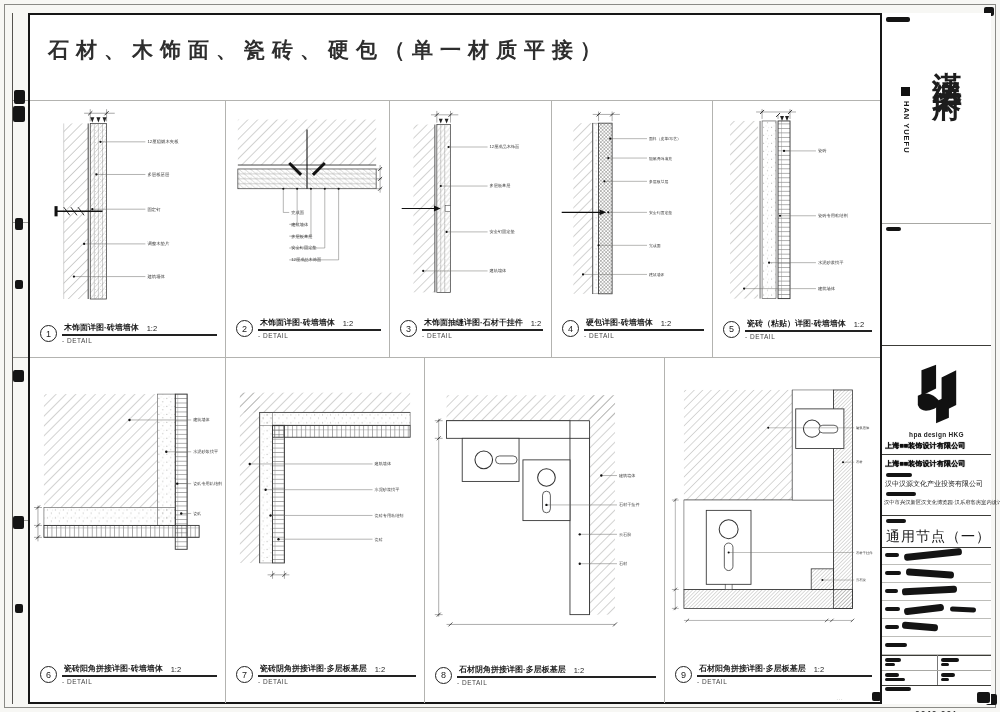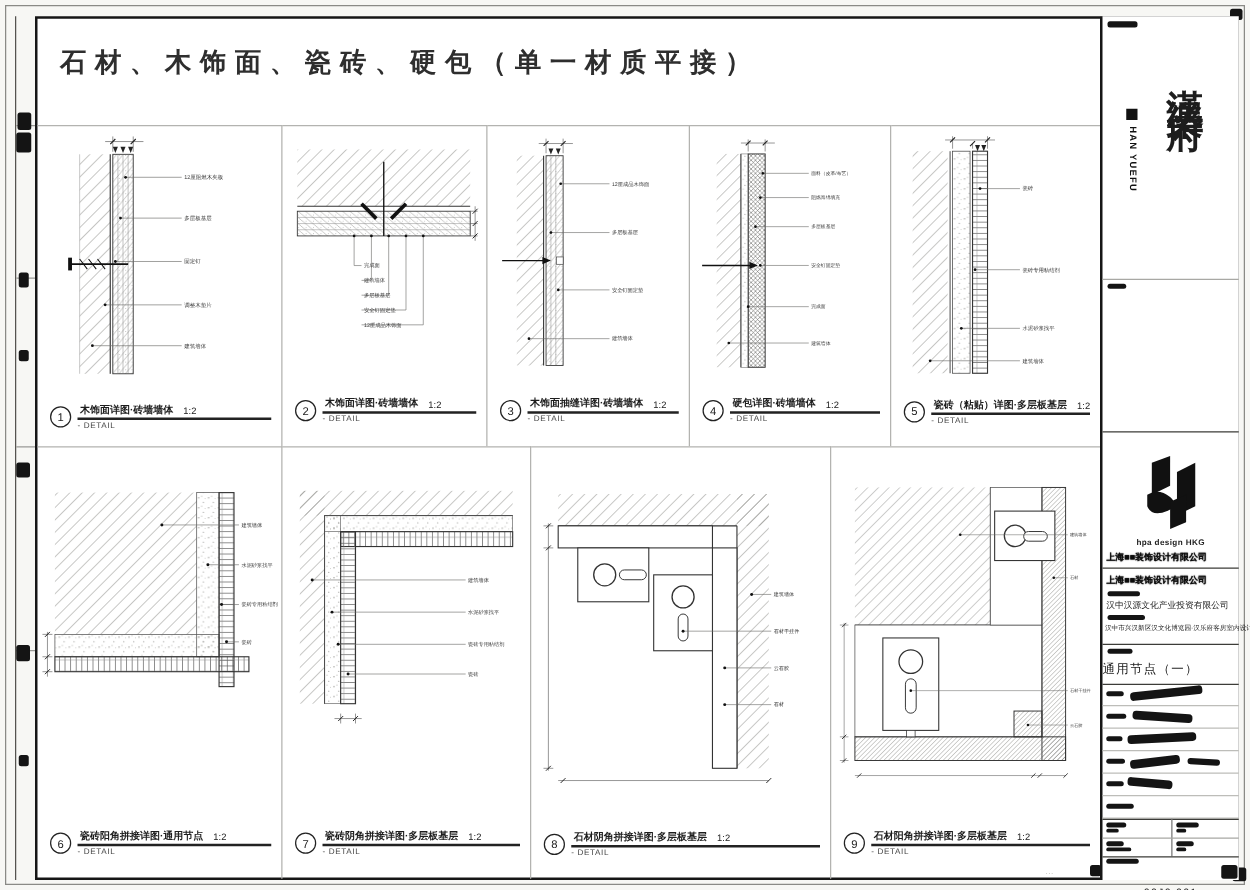--- a/index.html
+++ b/index.html
@@ -37,21 +37,21 @@
   .brand-cn{position:absolute;top:34px;left:44px;writing-mode:vertical-rl;text-orientation:upright;
             font-family:"DejaVu Serif",serif;font-weight:bold;font-size:30px;letter-spacing:9px;color:#1d1d1d;}
   .brand-en{position:absolute;top:88px;left:20px;writing-mode:vertical-rl;font-size:7.5px;font-weight:bold;color:#111;letter-spacing:1px;}
   .brand-sq{position:absolute;top:74px;left:19px;width:9px;height:9px;background:#111;}
   .logo-wrap{position:absolute;top:350px;left:0;width:100%;text-align:center;}
   .logo-cap{position:absolute;top:418px;left:0;width:100%;text-align:center;font-size:6.5px;font-weight:bold;color:#222;letter-spacing:.3px;}
   .tb-co{position:absolute;left:3px;right:3px;font-weight:bold;font-size:7.2px;color:#0c0c0c;
          text-shadow:0 0 1px #000;white-space:nowrap;overflow:hidden;}
   .tb-client{position:absolute;left:3px;right:3px;font-size:7px;color:#222;white-space:nowrap;}
   .tb-project{position:absolute;left:2px;right:2px;font-size:5.3px;color:#222;white-space:nowrap;}
-  .tb-sheetname{position:absolute;left:0;width:100%;text-align:left;font-size:10px;color:#1a1a1a;letter-spacing:1px;}
+  .tb-sheetname{position:absolute;left:0;width:100%;text-align:right;font-size:14px;color:#1a1a1a;letter-spacing:1px;}
   .sigrow{position:absolute;left:0;width:100%;height:18px;border-bottom:1px solid #bdbdb9;box-sizing:border-box;}
   .scrib{position:absolute;height:7px;background:#141414;border-radius:3px;}
   .tb-dwgno{position:absolute;left:0;width:100%;text-align:center;font-size:8.5px;letter-spacing:1px;color:#1a1a1a;}
   .wm{position:absolute;left:836px;top:694px;color:#c9c9c4;font-size:7px;letter-spacing:2px;}
 </style>
 </head>
 <body>
 
 <div class="sheet">
 
@@ -260,21 +260,21 @@
           <text x="102" y="46.5">12厘成品木饰面</text>
           <text x="102" y="86.5">多层板基层</text>
           <text x="102" y="133.5">安全钉固定垫</text>
           <text x="102" y="173.5">建筑墙体</text>
         </g>
       </svg>
       <div class="cap">
         <div class="cap-num">3</div>
         <div class="cap-body">
           <div class="cap-line1">
-              <span class="cap-title">木饰面抽缝详图·砖墙墙体</span>
+              <span class="cap-title">木饰面抽缝详图·石材干挂件</span>
               <span class="cap-scale">1:2</span>
             </div>
           <div class="cap-sub">- DETAIL</div>
         </div>
       </div>
     </div>
 
     <div class="cell" style="width:161px">
       <svg class="drw" viewBox="0 0 165 215" preserveAspectRatio="xMidYMid meet">
         <g stroke="#555" stroke-width="0.5" fill="none">
@@ -361,21 +361,21 @@
           <text x="104" y="51.5">瓷砖</text>
           <text x="104" y="116.5">瓷砖专用粘结剂</text>
           <text x="104" y="163.5">水泥砂浆找平</text>
           <text x="104" y="189.5">建筑墙体</text>
         </g>
       </svg>
       <div class="cap">
         <div class="cap-num">5</div>
         <div class="cap-body">
           <div class="cap-line1">
-              <span class="cap-title">瓷砖（粘贴）详图·多层板基层</span>
+              <span class="cap-title">瓷砖（粘贴）详图·砖墙墙体</span>
               <span class="cap-scale">1:2</span>
             </div>
           <div class="cap-sub">- DETAIL</div>
         </div>
       </div>
     </div>
   </div>
 
   <div class="row row2">
 
@@ -409,21 +409,21 @@
           <text x="164" y="41.5">建筑墙体</text>
           <text x="164" y="73.5">水泥砂浆找平</text>
           <text x="164" y="105.5">瓷砖专用粘结剂</text>
           <text x="164" y="135.5">瓷砖</text>
         </g>
       </svg>
       <div class="cap">
         <div class="cap-num">6</div>
         <div class="cap-body">
           <div class="cap-line1">
-              <span class="cap-title">瓷砖阳角拼接详图·通用节点</span>
+              <span class="cap-title">瓷砖阳角拼接详图·砖墙墙体</span>
               <span class="cap-scale">1:2</span>
             </div>
           <div class="cap-sub">- DETAIL</div>
         </div>
       </div>
     </div>
 
     <div class="cell" style="width:199px">
       <svg class="drw" viewBox="0 0 200 260" preserveAspectRatio="xMidYMid meet">
         <rect x="14" y="12" width="172" height="20" fill="url(#ph)"></rect>

